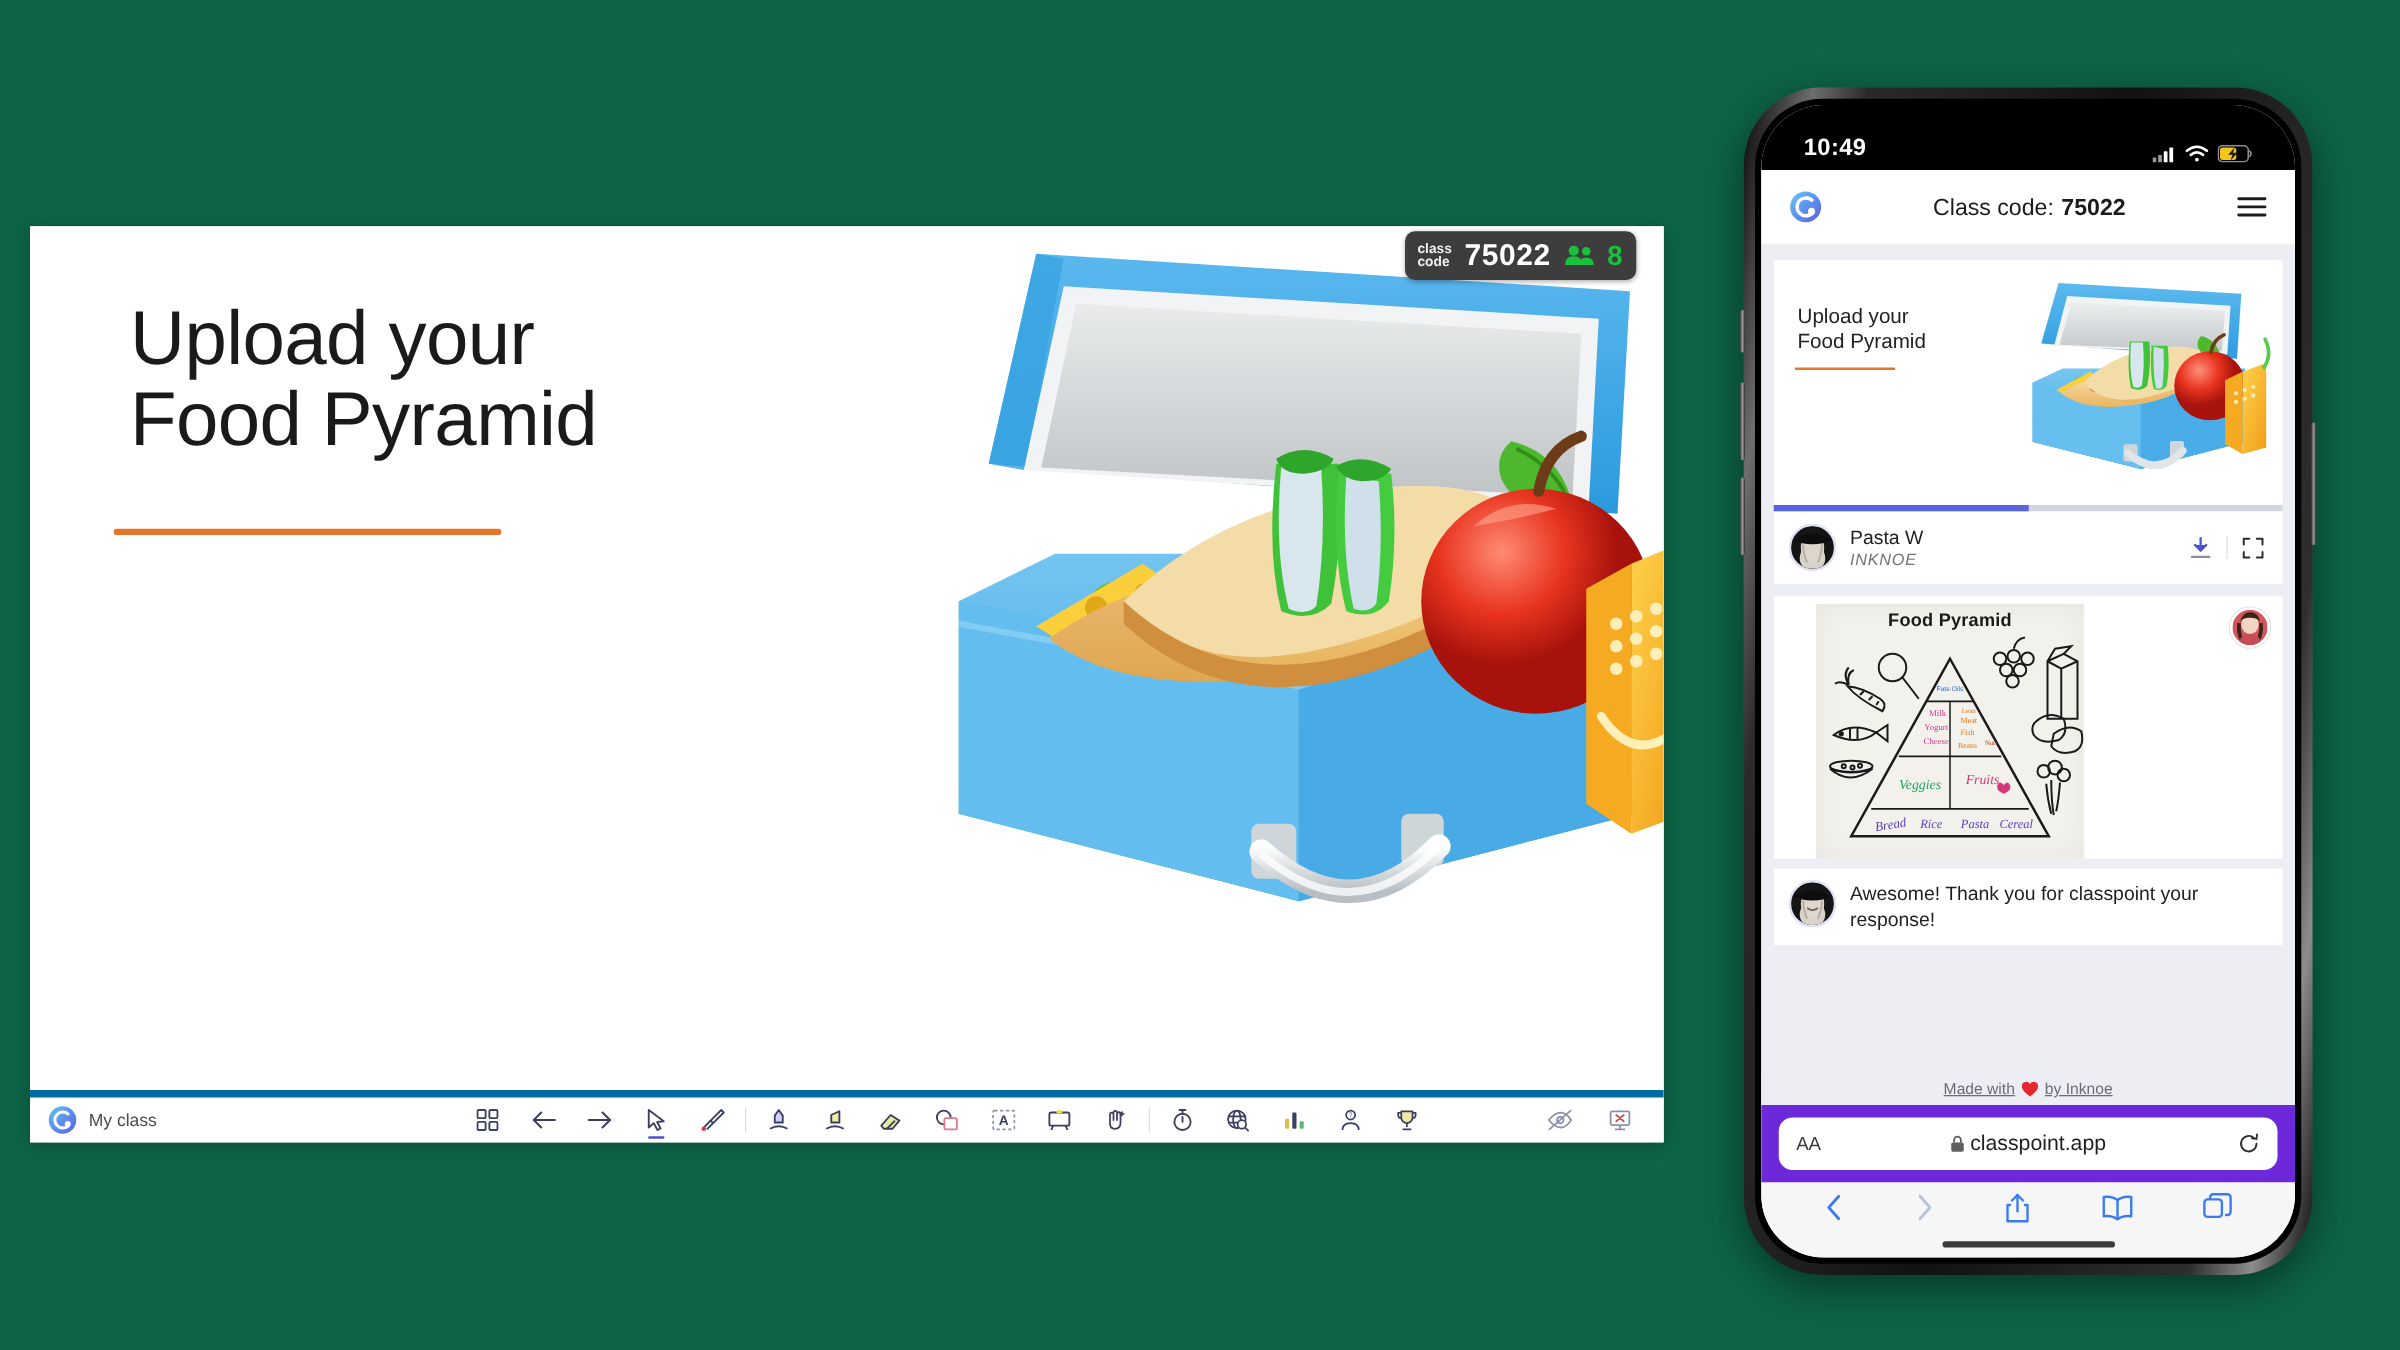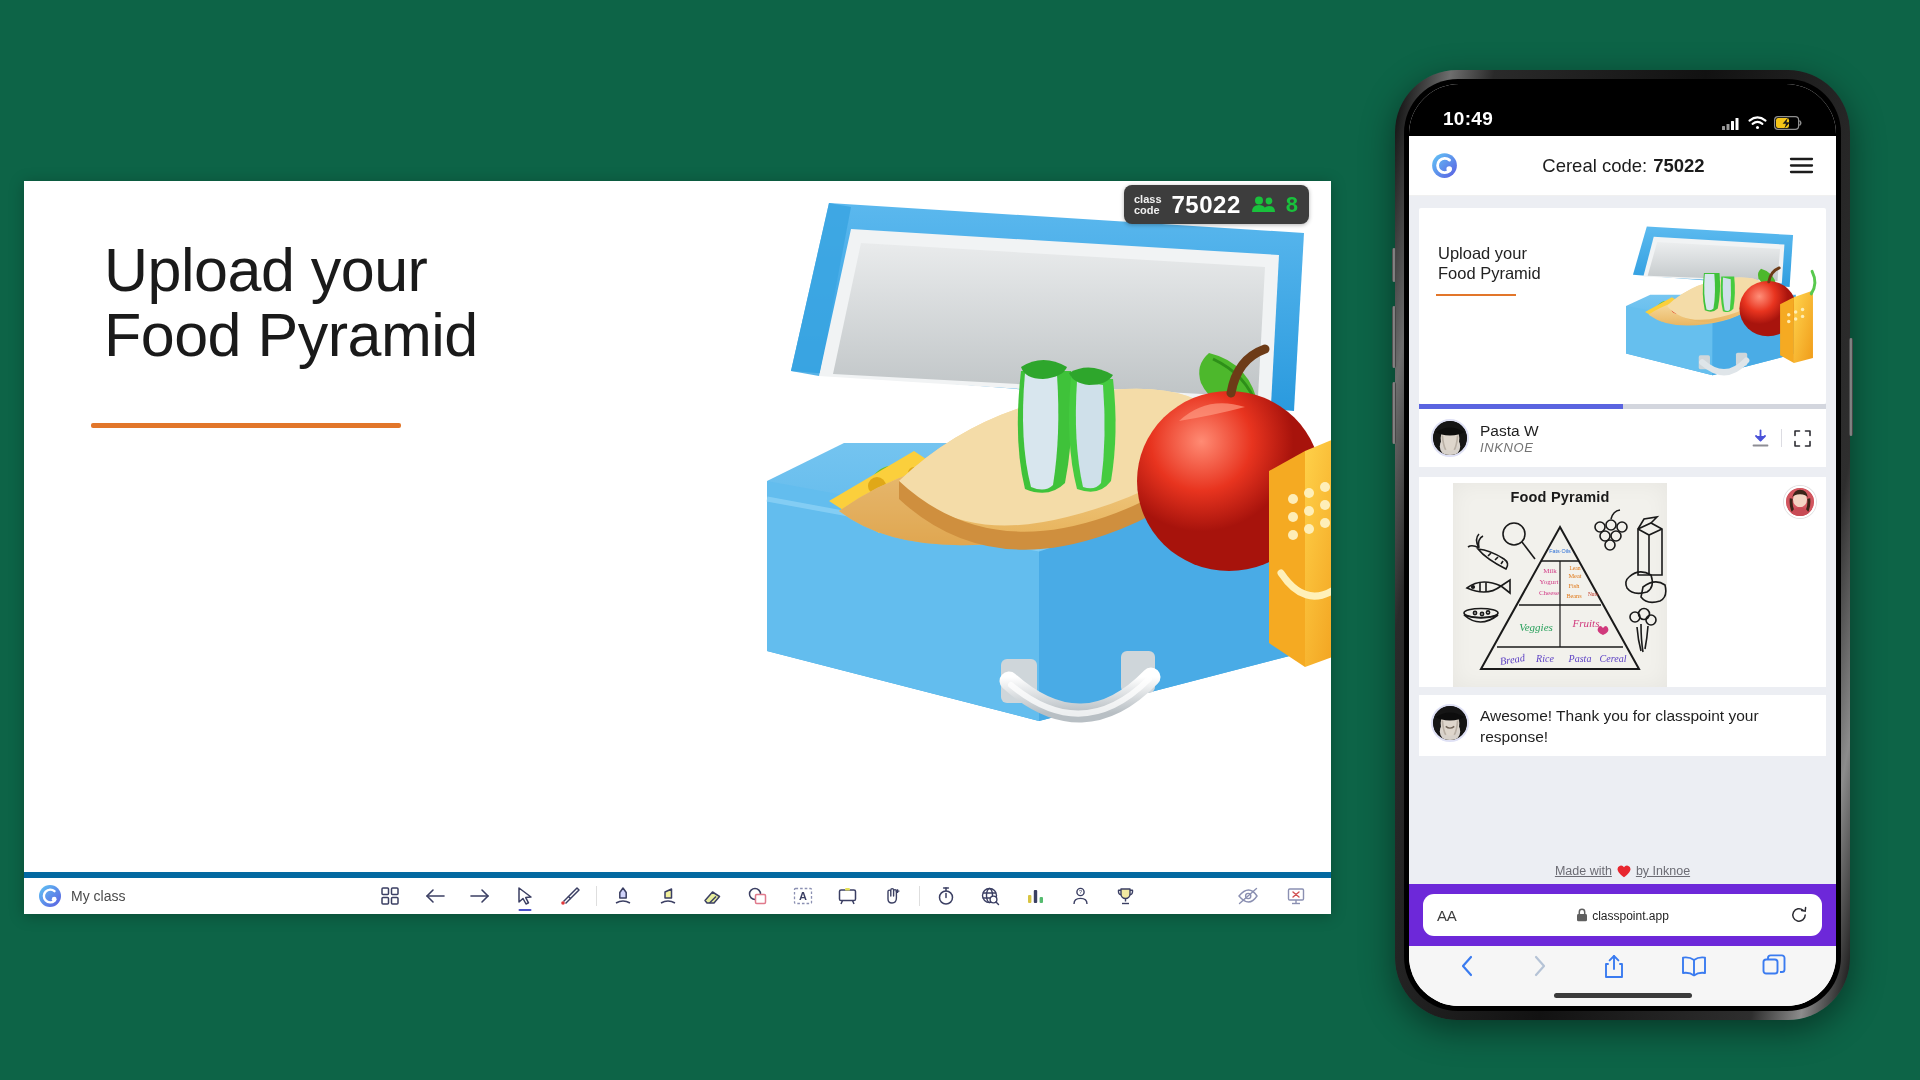--- a/index.html
+++ b/index.html
@@ -243,21 +243,21 @@
     background: #6d28d9; display: flex; align-items: center; padding: 0 14px;
   }
   .url-pill {
     flex: 1; height: 42px; background: #fff; border-radius: 11px;
     display: flex; align-items: center; padding: 0 14px;
     position: relative;
   }
   .url-aa { font-size: 15px; color: #3c3c3c; letter-spacing: -.3px; }
   .url-txt {
     position: absolute; left: 0; right: 0; text-align: center;
-    font-size: 12px; color: #1f1f1f;
+    font-size: 17px; color: #1f1f1f;
   }
   .url-reload { margin-left: auto; }
   .safari-tabs {
     position: absolute; left: 0; right: 0; bottom: 0; height: 60px;
     background: #f6f6f6;
     display: flex; align-items: flex-start; justify-content: space-around;
     padding: 8px 22px 0 22px;
   }
   .home-ind {
     position: absolute; bottom: 8px; left: 50%; transform: translateX(-50%);
@@ -621,21 +621,21 @@
                 <stop offset="0" stop-color="#62c8f6"></stop>
                     <stop offset="1" stop-color="#5a5ce2"></stop>
               </linearGradient>
                 </defs>
               <circle cx="12" cy="12" r="11" fill="url(#cpg2)"></circle>
               <path d="M16.5 7.2 A6.4 6.4 0 1 0 16.5 16.8" fill="none" stroke="#fff" stroke-width="2.5" stroke-linecap="round"></path>
               <circle cx="16.2" cy="15.2" r="2.5" fill="#fff"></circle>
             </svg>
           </span>
           <span class="ttl">
-            <span>Cereal code:</span><b>75022</b>
+            <span>Class code:</span><b>75022</b>
           </span>
           <span class="ic">
             <svg width="25" height="19" viewBox="0 0 25 19" stroke="#1c1c1c" stroke-width="2.3" stroke-linecap="round">
               <path d="M2 3 H23"></path>
                 <path d="M2 9.5 H23"></path>
                 <path d="M2 16 H23"></path>
             </svg>
           </span>
         </div>
 

